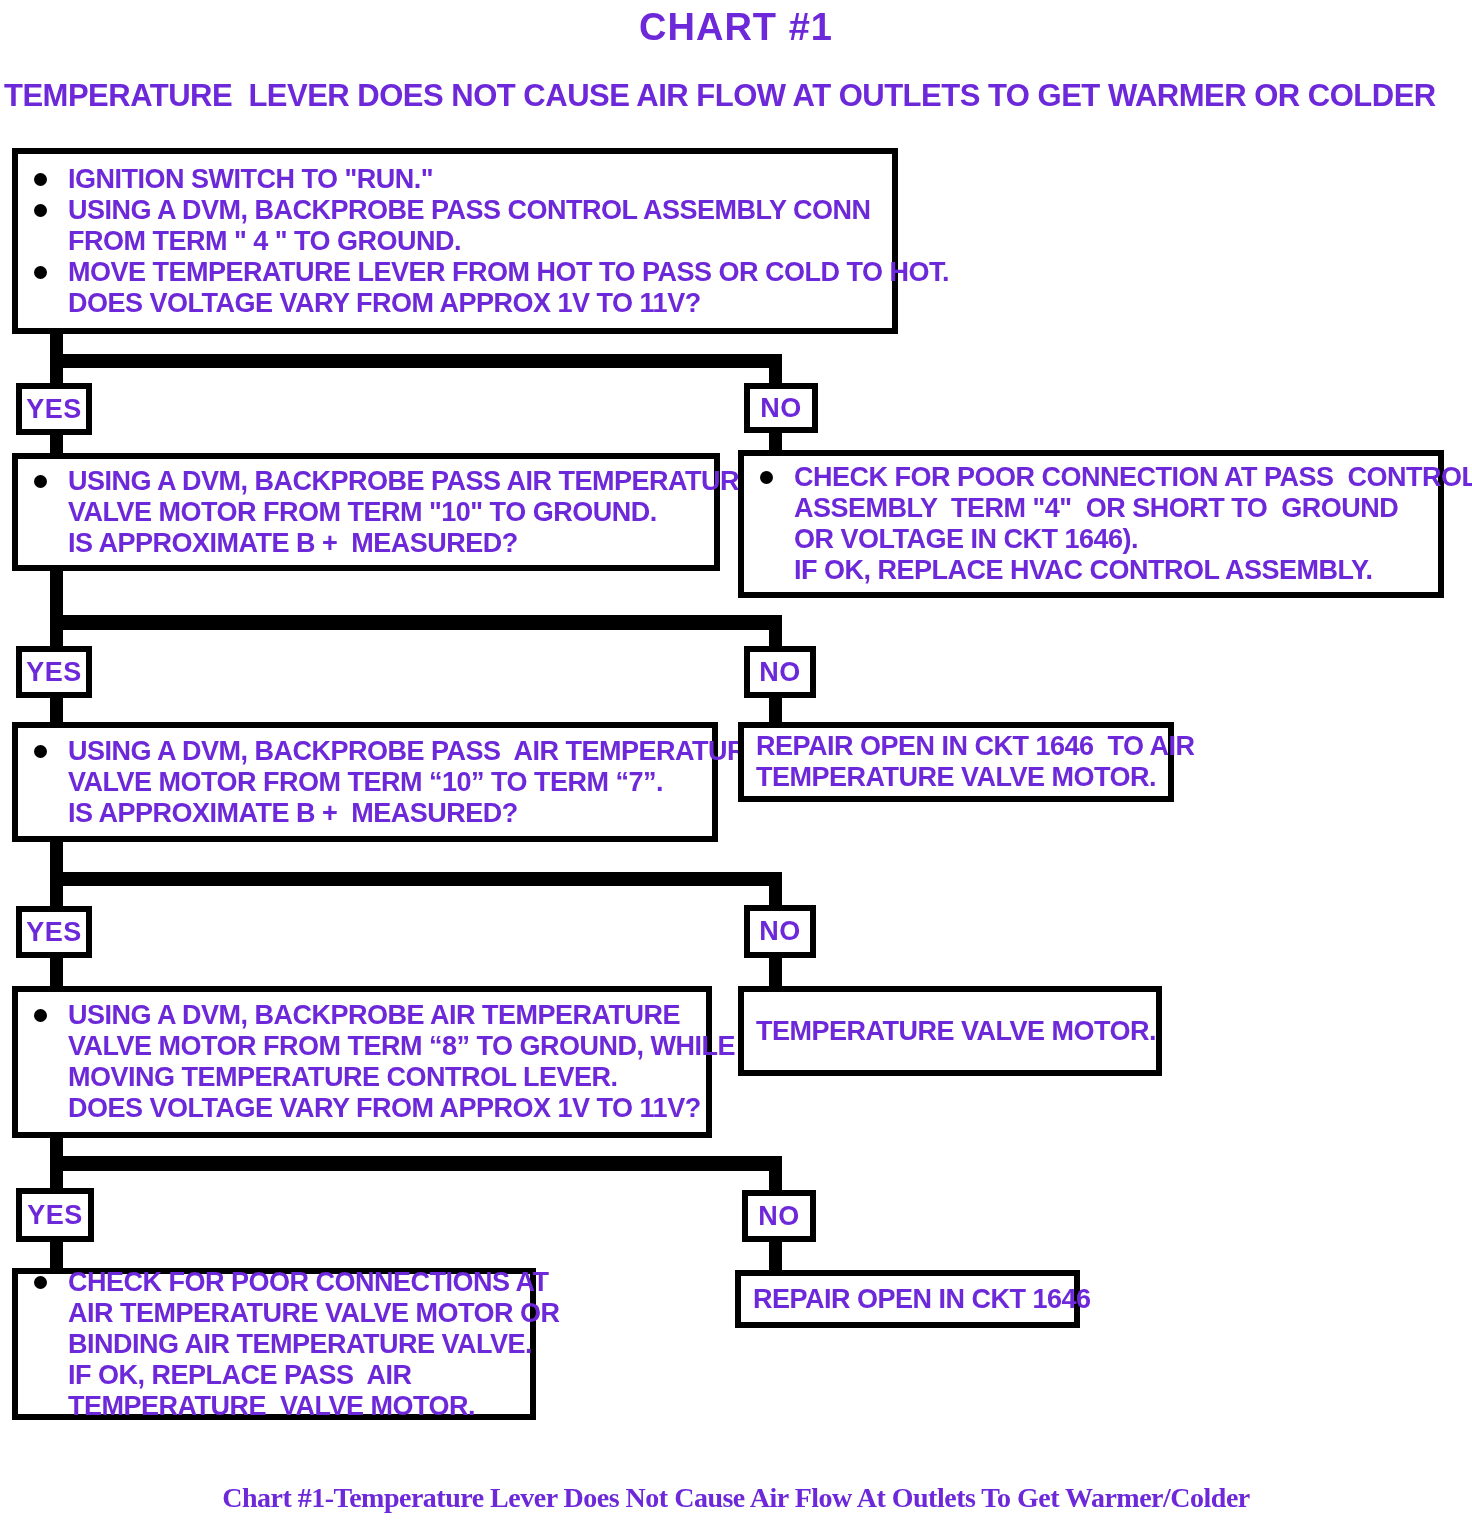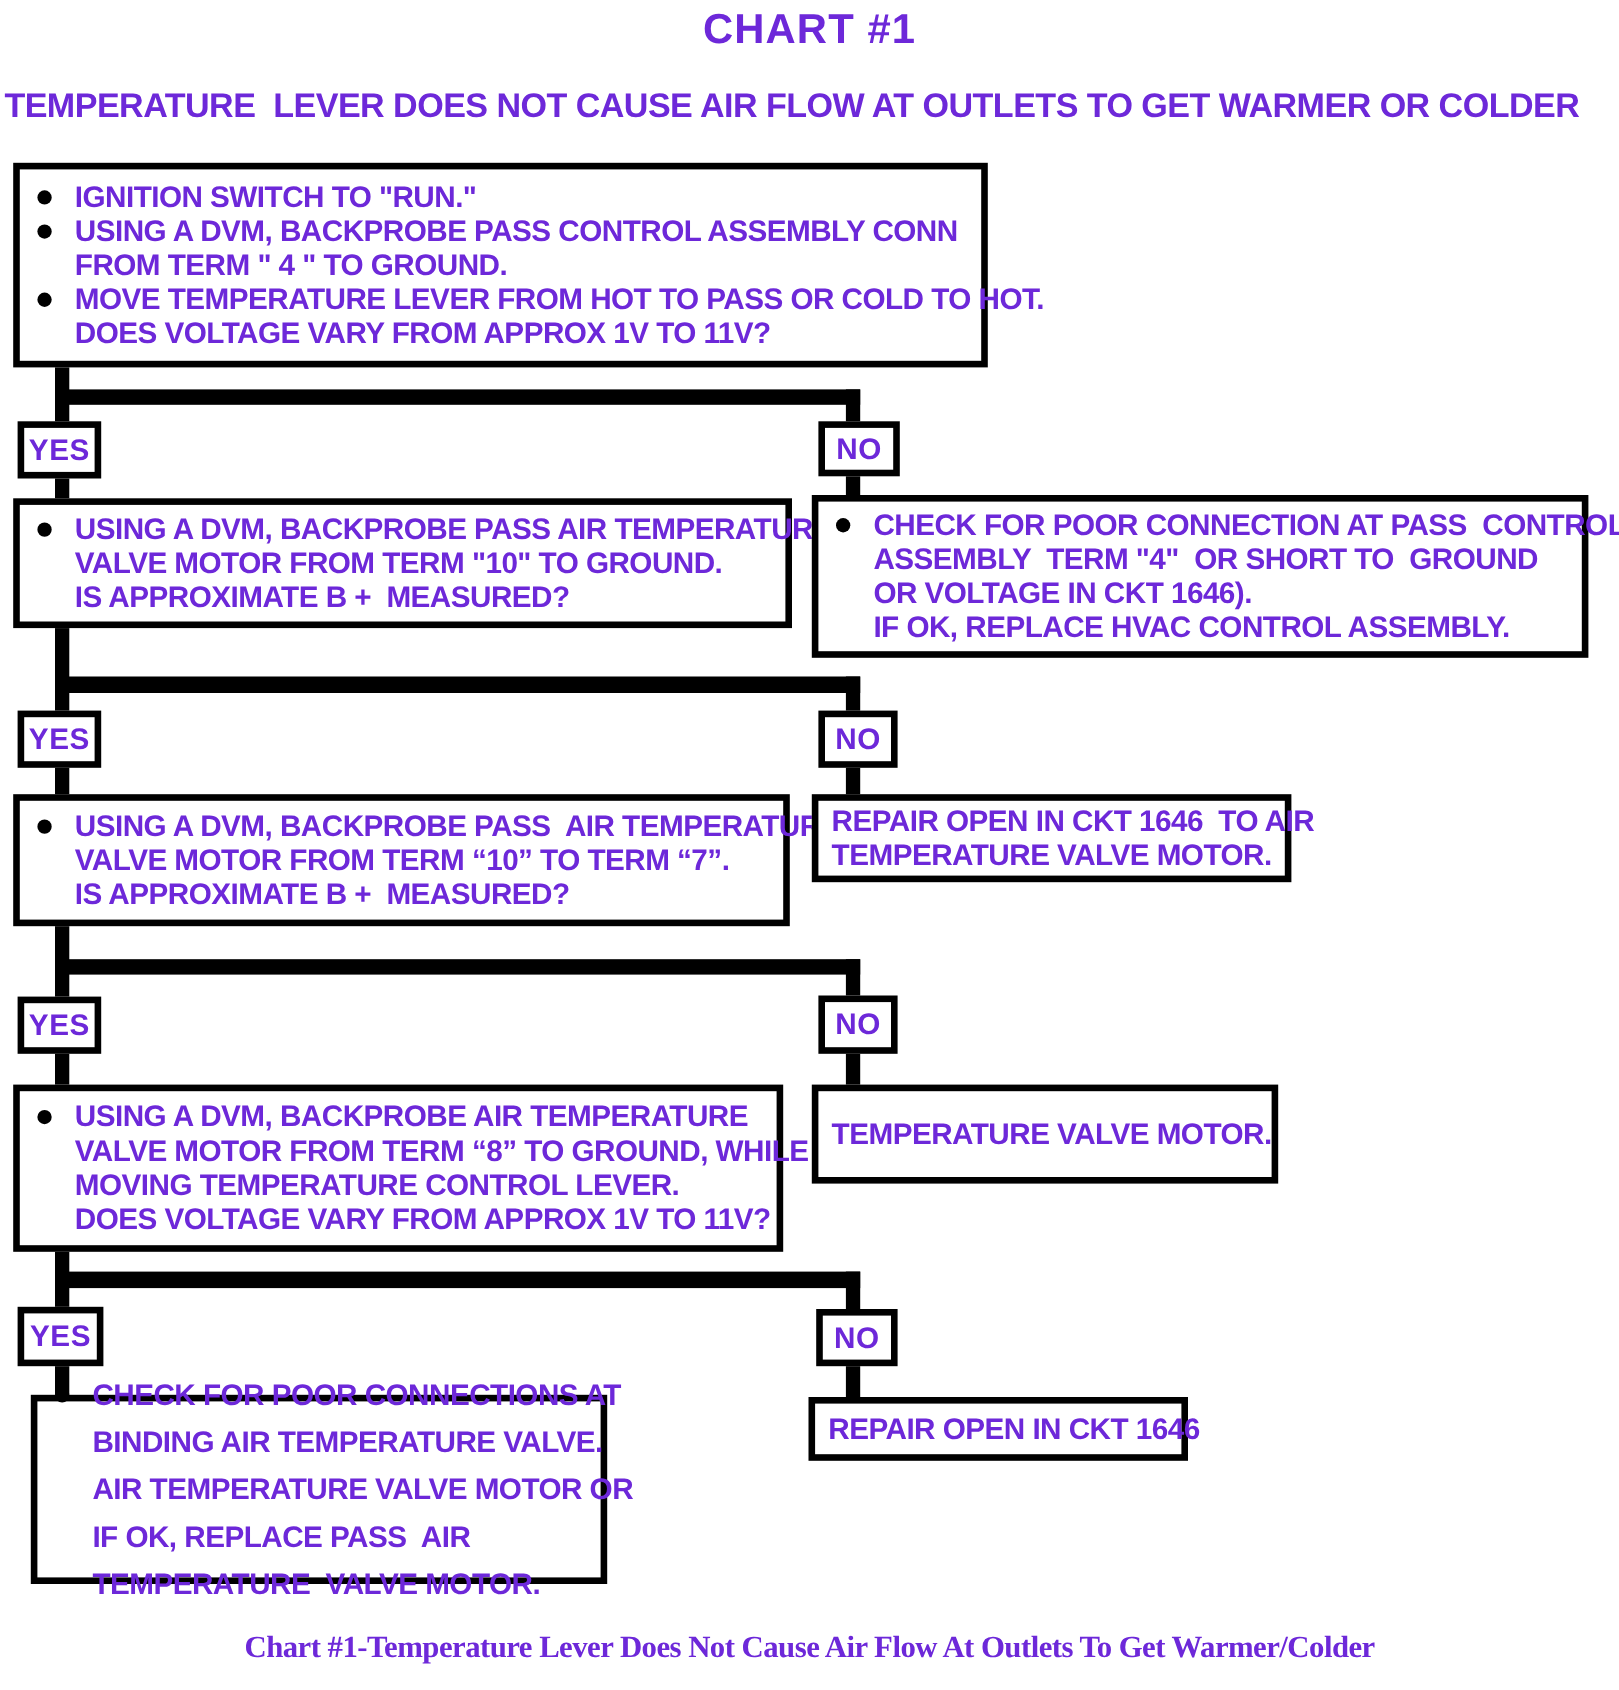--- a/index.html
+++ b/index.html
@@ -53,21 +53,21 @@
   .conn{position:absolute;background:#000;}
   
   #q1   {left:12px;  top:148px;  width:886px; height:186px;}
   #r1   {left:738px; top:450px;  width:706px; height:148px;}
   #q2   {left:12px;  top:453px;  width:708px; height:118px;}
   #r2   {left:738px; top:722px;  width:436px; height:80px;}
   #q3   {left:12px;  top:722px;  width:706px; height:120px;}
   #r3   {left:738px; top:986px;  width:424px; height:90px;}
   #q4   {left:12px;  top:986px;  width:700px; height:152px;}
   #r4   {left:735px; top:1270px; width:345px; height:58px;}
-  #fin  {left:28px;  top:1268px; width:524px; height:172px;gap:12px;}
+  #fin  {left:12px;  top:1268px; width:524px; height:152px;}
   #yes1 {left:16px;  top:383px;  width:76px;  height:52px;}
   #no1  {left:744px; top:383px;  width:74px;  height:50px;}
   #yes2 {left:16px;  top:646px;  width:76px;  height:52px;}
   #no2  {left:744px; top:646px;  width:72px;  height:52px;}
   #yes3 {left:16px;  top:906px;  width:76px;  height:52px;}
   #no3  {left:744px; top:905px;  width:72px;  height:53px;}
   #yes4 {left:16px;  top:1188px; width:78px;  height:54px;}
   #no4  {left:742px; top:1190px; width:74px;  height:52px;}
   
   #c1v  {left:50px; top:332px;  width:13px; height:53px;}
@@ -227,25 +227,25 @@
         <span class="txt">TEMPERATURE VALVE MOTOR.</span>
       </div>
     </div>
   <div class="fbox" id="fin">
       <div class="ln">
         <span class="dot"></span>
         <span class="txt">CHECK FOR POOR CONNECTIONS AT</span>
       </div>
       <div class="ln">
         <span class="dot hide"></span>
+        <span class="txt">AIR TEMPERATURE VALVE MOTOR OR</span>
+      </div>
+      <div class="ln">
+        <span class="dot hide"></span>
         <span class="txt">BINDING AIR TEMPERATURE VALVE.</span>
-      </div>
-      <div class="ln">
-        <span class="dot hide"></span>
-        <span class="txt">AIR TEMPERATURE VALVE MOTOR OR</span>
       </div>
       <div class="ln">
         <span class="dot hide"></span>
         <span class="txt">IF OK, REPLACE PASS  AIR</span>
       </div>
       <div class="ln">
         <span class="dot hide"></span>
         <span class="txt">TEMPERATURE  VALVE MOTOR.</span>
       </div>
     </div>

